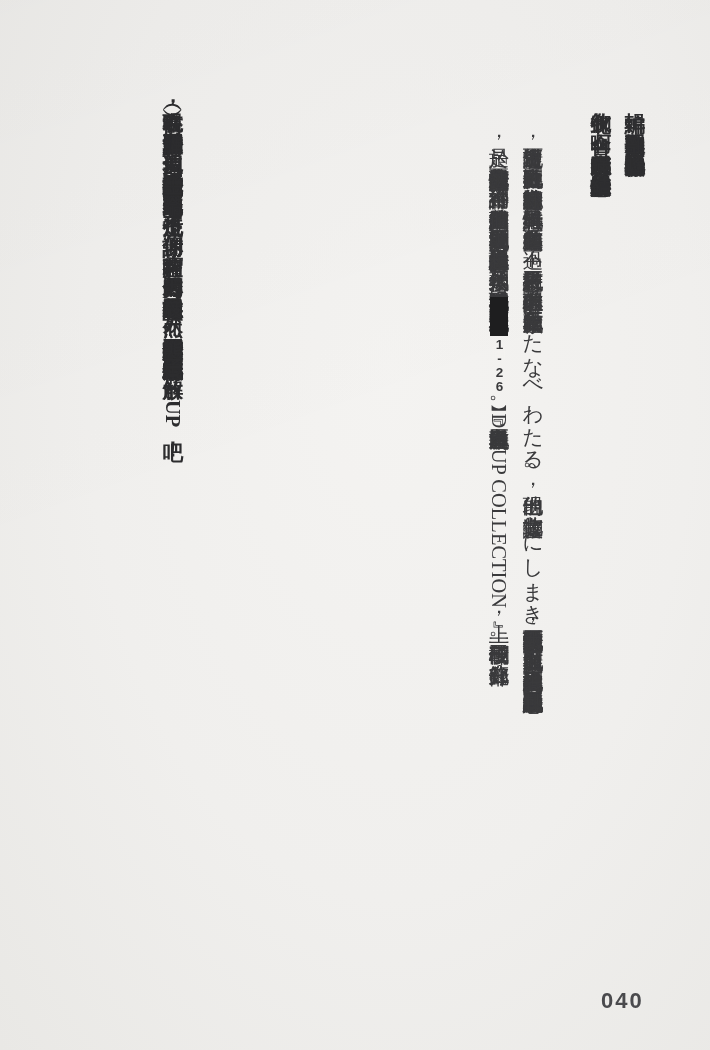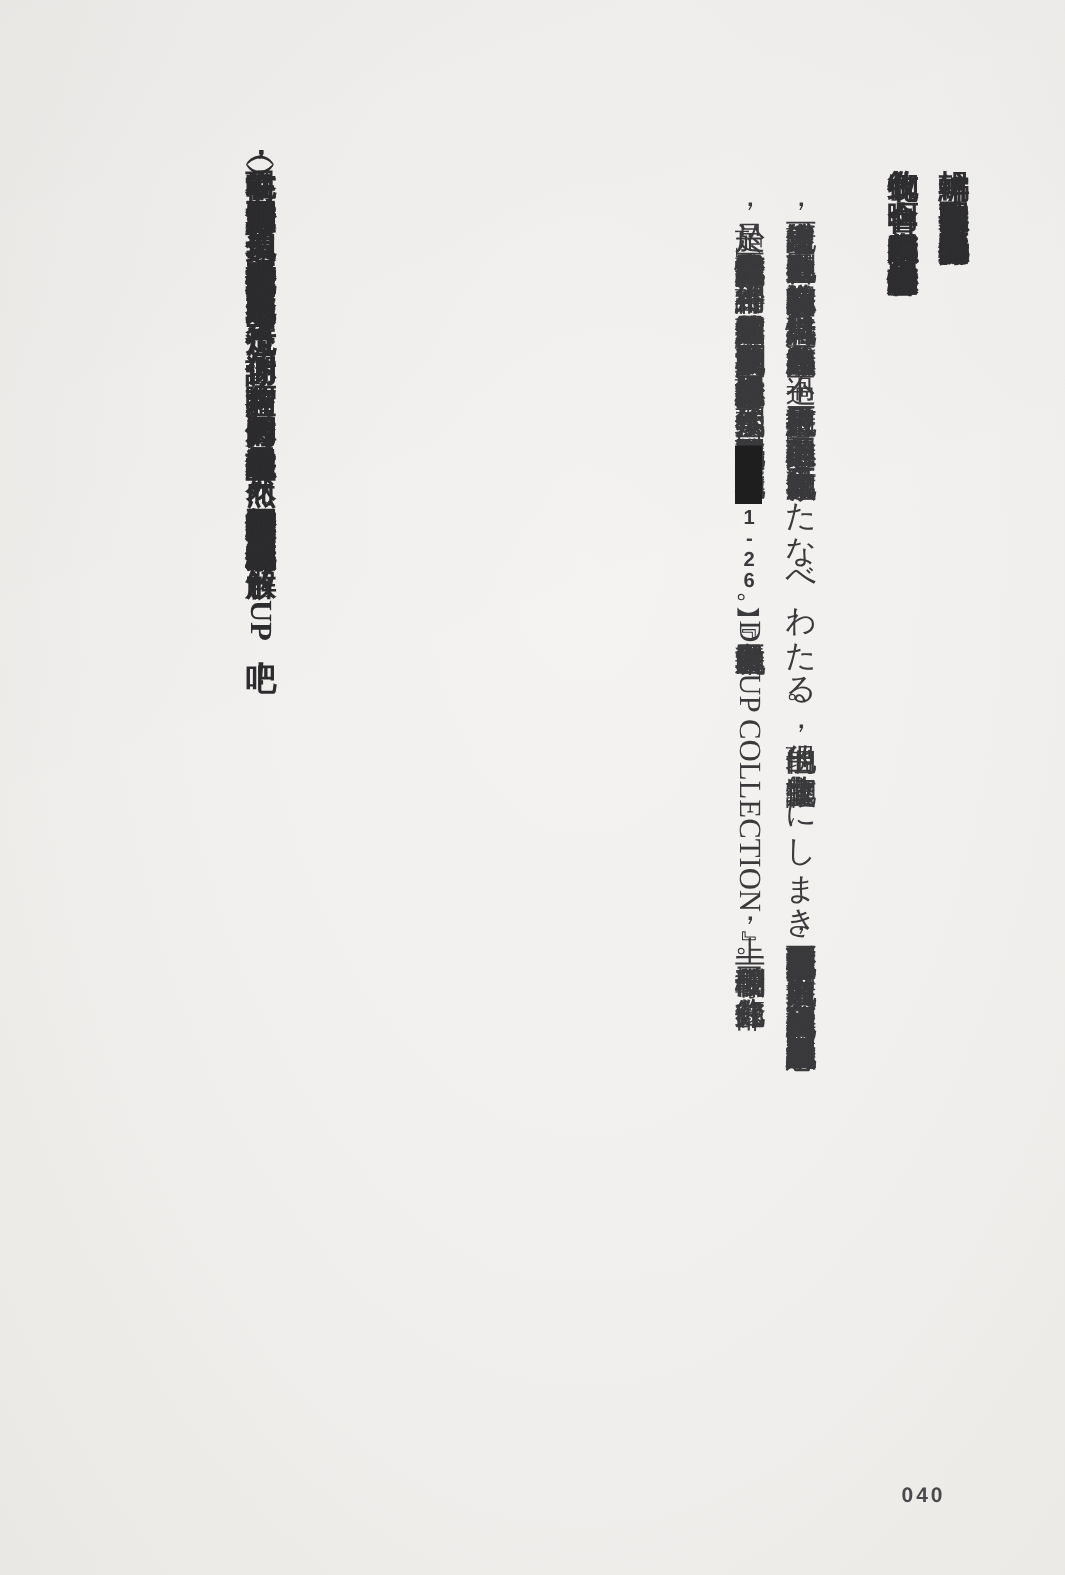--- a/index.html
+++ b/index.html
@@ -47,21 +47,21 @@
     font-family:"Liberation Sans","DejaVu Sans",sans-serif;
     font-size:13.5px;
     font-weight:700;
     line-height:34px;
     letter-spacing:-1px;
   }
   .page-number{
     position:absolute;
     left:601px;top:988px;
     font-family:"Liberation Sans","DejaVu Sans",sans-serif;
-    font-size:14px;
+    font-size:22px;
     font-weight:700;
     letter-spacing:2px;
     color:#4a4a4d;
   }
 </style>
 </head>
 <body>
 
 <div class="canvas">
 

